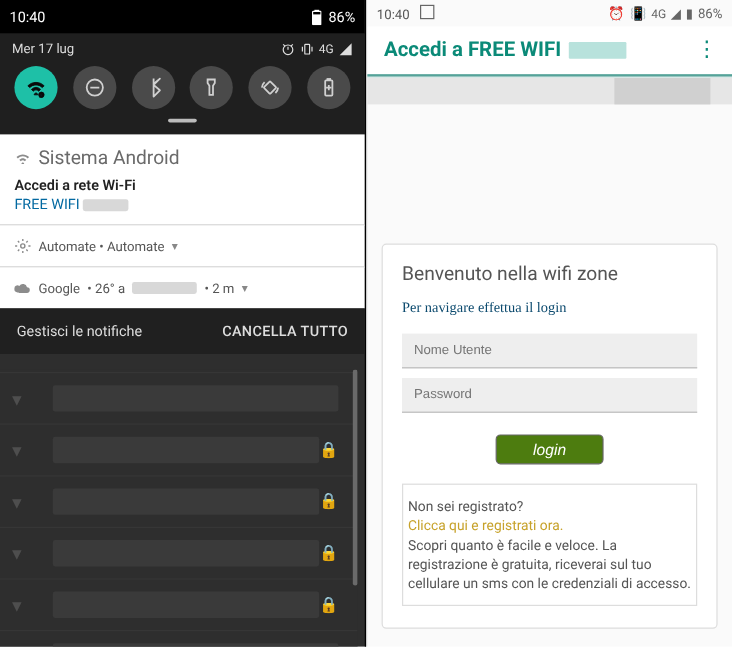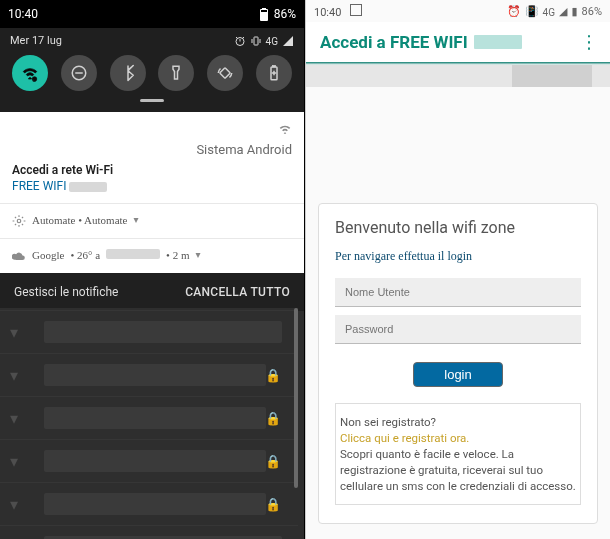--- a/index.html
+++ b/index.html
@@ -97,26 +97,25 @@
     color: #333;
     margin: 0;
     padding: 10px 12px;
     font-size: 12px;
   }
   .notif-sep {
     border-top: 1px solid #e8e8e8;
   }
   .notif-header {
     display: flex;
-    align-items: flex-end;
+    align-items: center;
     gap: 6px;
     color: #6a6a6a;
-    font-size: 13px;
+    font-size: 16px;
     margin-bottom: 6px;
-    flex-direction: column;
   }
   .notif-title {
     font-size: 12px;
     font-weight: 600;
     color: #222;
   }
   .notif-sub {
     font-size: 12px;
     color: #0369a1;
     margin-top: 2px;
@@ -125,25 +124,24 @@
     display: inline-block;
     background: #d8d8d8;
     height: 10px;
     border-radius: 2px;
     vertical-align: middle;
   }
   .redact-sm { width: 38px; }
   .redact-md { width: 54px; }
   .notif-line {
     display: flex;
-    align-items: flex-start;
+    align-items: center;
     gap: 6px;
     color: #555;
     font-size: 11px;
-    font-family: Liberation Serif, serif;
   }
   .notif-icon { color: #8c8c8c; }
   .chev { color: #888; font-size: 10px; }
 
   .notif-footer {
     background: #202020;
     color: #ddd;
     display: flex;
     justify-content: space-between;
     align-items: center;
@@ -278,25 +276,26 @@
     border: none;
     border-bottom: 1px solid #bbb;
     padding: 8px 10px;
     font-size: 11px;
     color: #888;
     margin-bottom: 8px;
   }
   .login-btn {
     display: block;
     margin: 10px auto 0 auto;
-    background: #0369a1;
+    background: #4d7c0f;
     color: #fff;
     border: 1px solid #666;
     padding: 4px 30px;
     font-size: 13px;
+    font-style: italic;
     border-radius: 4px;
     cursor: pointer;
   }
   .reg-box {
     margin-top: 16px;
     border: 1px solid #ddd;
     padding: 10px 4px;
     font-size: 11.5px;
     color: #555;
     line-height: 1.4;

